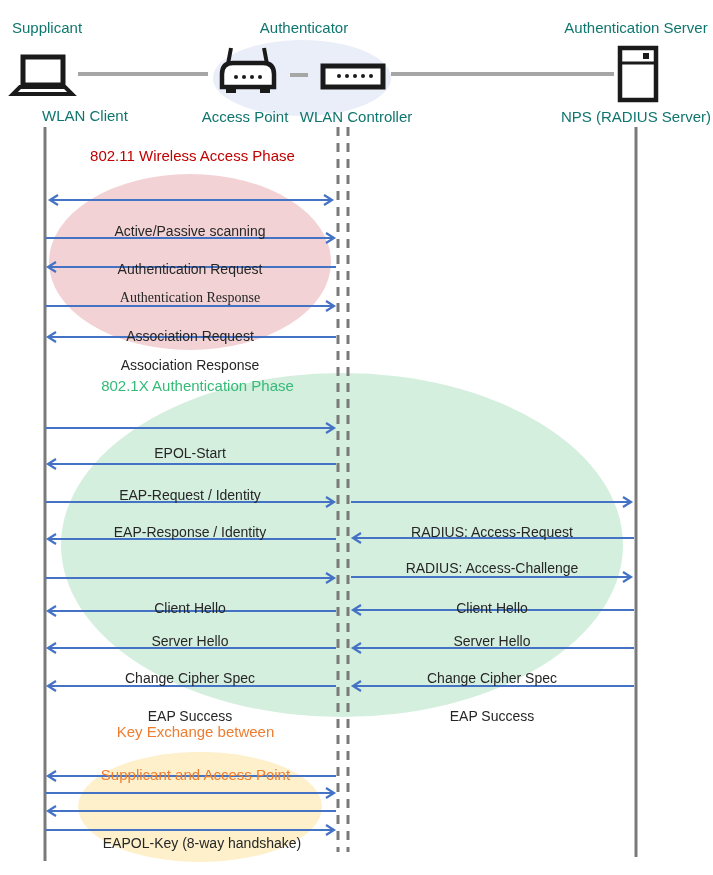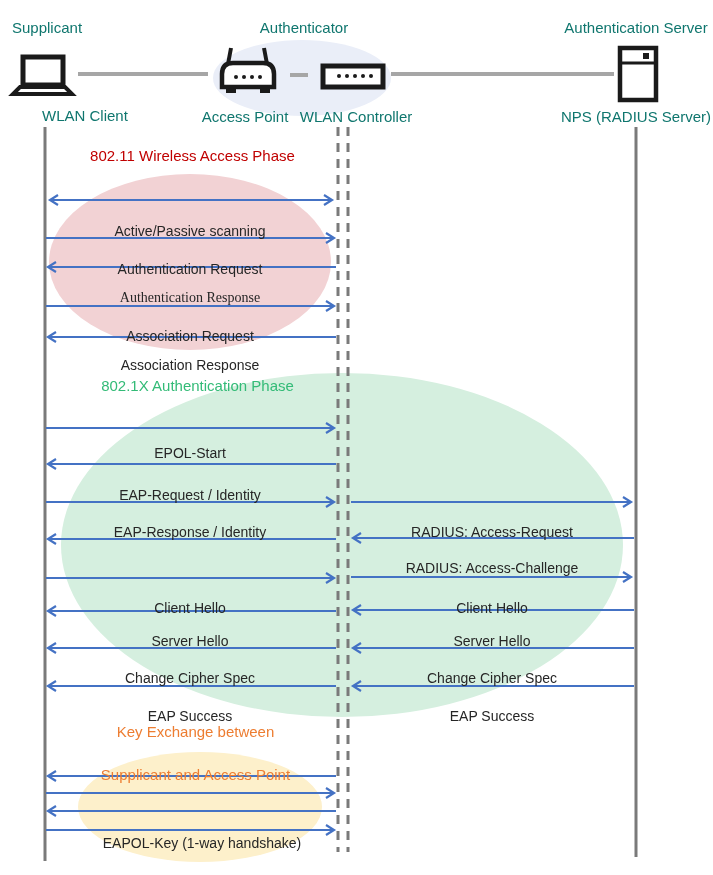--- a/index.html
+++ b/index.html
@@ -142,15 +142,15 @@
   <div class="lbl Rl" style="top:519px;">RADIUS: Access-Challenge</div>
   <div class="lbl Ll" style="top:559px;">Client Hello</div>
   <div class="lbl Rl" style="top:559px;">Client Hello</div>
   <div class="lbl Ll" style="top:592px;">Server Hello</div>
   <div class="lbl Rl" style="top:592px;">Server Hello</div>
   <div class="lbl Ll" style="top:629px;">Change Cipher Spec</div>
   <div class="lbl Rl" style="top:629px;">Change Cipher Spec</div>
   <div class="lbl Ll" style="top:667px;">EAP Success</div>
   <div class="lbl Rl" style="top:667px;">EAP Success</div>
 
-  <div class="lbl" style="left:70px;top:794px;width:264px;">EAPOL-Key (1-way handshake)</div>
+  <div class="lbl" style="left:70px;top:794px;width:264px;">EAPOL-Key (8-way handshake)</div>
 
 </div>
 
 </body></html>

